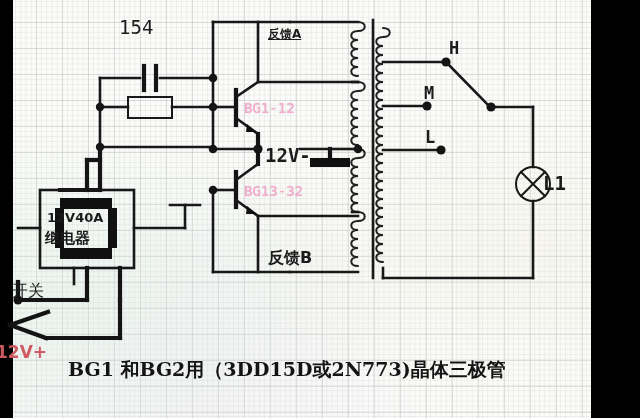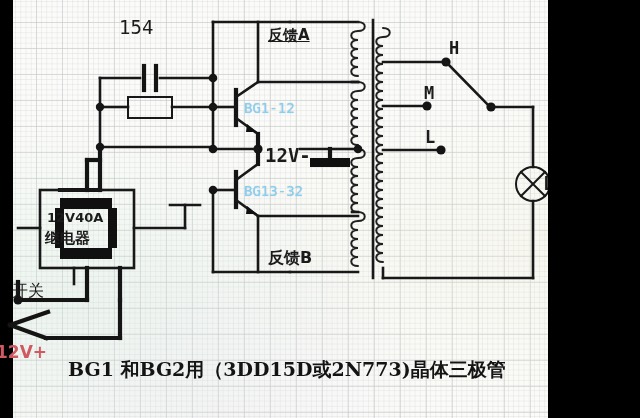--- a/index.html
+++ b/index.html
@@ -3,26 +3,25 @@
 <meta charset="utf-8">
 <title>Circuit Diagram</title>
 <style>
   html, body {
     margin: 0;
     padding: 0;
     background: #000;
   }
   #page {
     position: relative;
-    width: 520px;
+    width: 591px;
     height: 418px;
     overflow: hidden;
     background: #000;
     font-family: "Liberation Serif", "DejaVu Serif", serif;
-    padding-left: 28px;
   }
   
   #paper {
     position: absolute;
     left: 13px;
     top: 0px;
     width: 612px;
     height: 418px;
     background-color: #fbfbf9;
     background-image:
@@ -59,21 +58,21 @@
     height: 418px;
   }
   .lbl {
     position: absolute;
     white-space: nowrap;
     color: #1b1b1b;
     line-height: 1;
   }
   .cjk { font-family: "DejaVu Sans", "Liberation Sans", sans-serif; }
   .tr-label {
-    color: #7dd3fc;
+    color: #f9a8d4;
     font-family: "DejaVu Sans Mono", "Liberation Mono", monospace;
     font-size: 14px;
     letter-spacing: 0px;
     text-shadow: 0 0 1px rgba(160,110,105,0.5);
   }
   .title {
     font-family: "DejaVu Serif", "Liberation Serif", serif;
     font-weight: 700;
     font-size: 33px;
     letter-spacing: 2px;
@@ -290,21 +289,21 @@
       <path class="w" d="M533,201 L533,278"></path>
 
       <path class="w" d="M533,278 L383,278"></path>
       <path class="w" d="M383,278 L383,268"></path>
     </g>
   </svg>
 
   <div class="lbl mono" style="left:119px; top:18px; font-size:19px;">154</div>
 
 
-  <div class="lbl cjk" style="left:268px; top:28px; font-size:15px; font-weight:600;text-decoration:underline;">反馈A</div>
+  <div class="lbl cjk" style="left:268px; top:28px; font-size:12px; font-weight:600;text-decoration:underline;">反馈A</div>
 
   <div class="lbl cjk" style="left:268px; top:250px; font-size:16px; font-weight:600;">反馈B</div>
 
   <div class="lbl tr-label" style="left:244px; top:101px;">BG1-12</div>
 
   <div class="lbl tr-label" style="left:244px; top:184px;">BG13-32</div>
 
   <div class="lbl mono" style="left:265px; top:146px; font-size:19px; font-weight:700;">12V-</div>
 
   <div class="lbl cjk" style="left:47px; top:211px; font-size:13px; font-weight:700;">12V40A</div>

